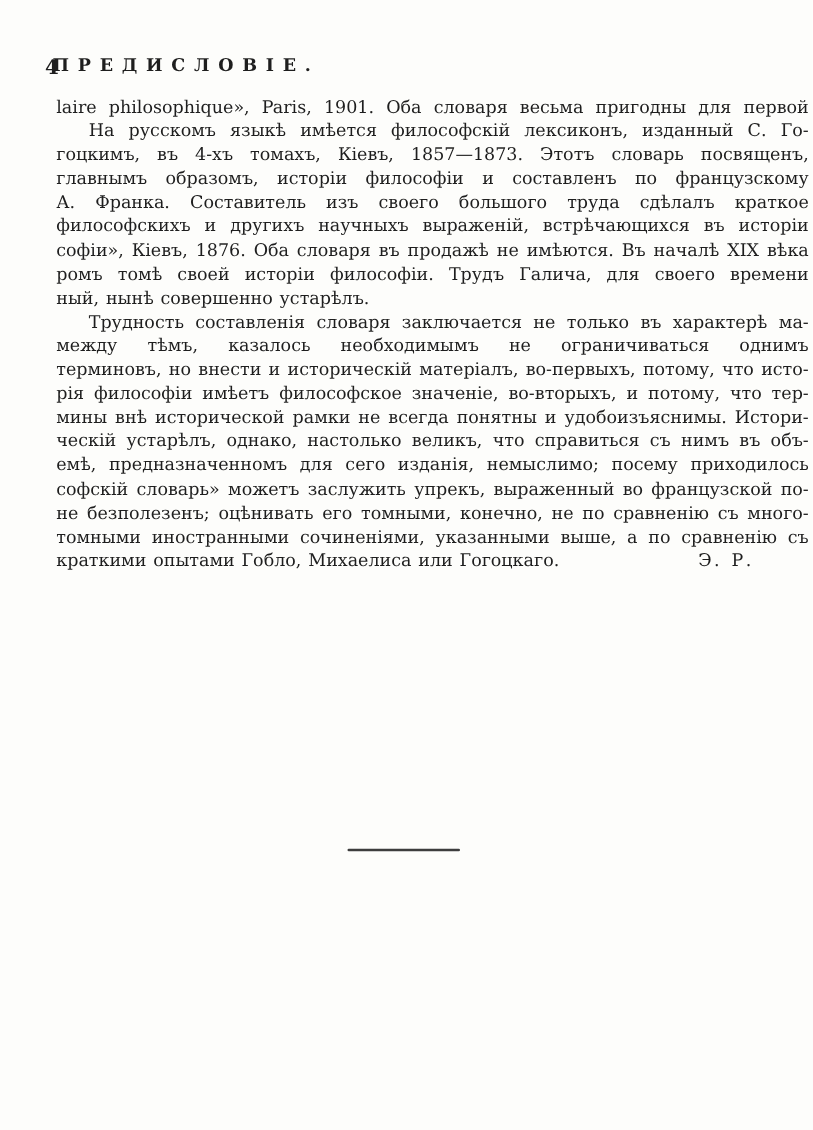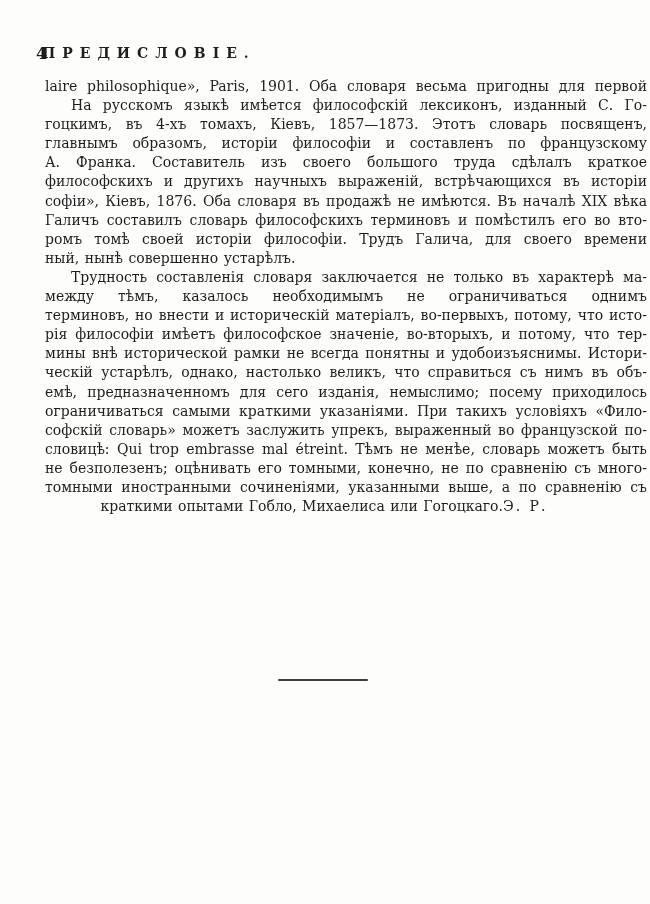--- a/index.html
+++ b/index.html
@@ -59,21 +59,21 @@
   }
   .line.indent {
     text-indent: 26px;
   }
   .line.end {
     text-align: center;
     text-align-last: left;
   }
   .line.sig {
     display: flex;
-    justify-content: center;
+    justify-content: space-between;
     text-align: left;
     text-align-last: left;
   }
   .line.sig .sig-initials {
     padding-right: 44px;
     letter-spacing: 2px;
   }
   .section-divider {
     position: absolute;
     top: 679px;
@@ -95,33 +95,30 @@
   </div>
 
   <div class="body-text">
     <div class="line">laire philosophique», Paris, 1901. Оба словаря весьма пригодны для первой</div>
     <div class="line indent">На русскомъ языкѣ имѣется философскій лексиконъ, изданный С. Го-</div>
     <div class="line">гоцкимъ, въ 4-хъ томахъ, Кіевъ, 1857—1873. Этотъ словарь посвященъ,</div>
     <div class="line">главнымъ образомъ, исторіи философіи и составленъ по французскому словарю</div>
     <div class="line">А. Франка. Составитель изъ своего большого труда сдѣлалъ краткое извлеченіе</div>
     <div class="line">философскихъ и другихъ научныхъ выраженій, встрѣчающихся въ исторіи фило-</div>
     <div class="line">софіи», Кіевъ, 1876. Оба словаря въ продажѣ не имѣются. Въ началѣ XIX вѣка</div>
-    <div class="line">Галичъ составилъ словарь философскихъ терминовъ и помѣстилъ его во вто-</div>
     <div class="line">ромъ томѣ своей исторіи философіи. Трудъ Галича, для своего времени почтен-</div>
     <div class="line end">ный, нынѣ совершенно устарѣлъ.</div>
     <div class="line indent">Трудность составленія словаря заключается не только въ характерѣ ма-</div>
     <div class="line">между тѣмъ, казалось необходимымъ не ограничиваться однимъ опредѣленіемъ</div>
     <div class="line">терминовъ, но внести и историческій матеріалъ, во-первыхъ, потому, что исто-</div>
     <div class="line">рія философіи имѣетъ философское значеніе, во-вторыхъ, и потому, что тер-</div>
     <div class="line">мины внѣ исторической рамки не всегда понятны и удобоизъяснимы. Истори-</div>
     <div class="line">ческій устарѣлъ, однако, настолько великъ, что справиться съ нимъ въ объ-</div>
     <div class="line">емѣ, предназначенномъ для сего изданія, немыслимо; посему приходилось</div>
-    <div class="line">ограничиваться самыми краткими указаніями. При такихъ условіяхъ «Фило-</div>
     <div class="line">софскій словарь» можетъ заслужить упрекъ, выраженный во французской по-</div>
-    <div class="line">словицѣ: Qui trop embrasse mal étreint. Тѣмъ не менѣе, словарь можетъ быть</div>
     <div class="line">не безполезенъ; оцѣнивать его томными, конечно, не по сравненію съ много-</div>
     <div class="line">томными иностранными сочиненіями, указанными выше, а по сравненію съ</div>
     <div class="line sig">
       <span>краткими опытами Гобло, Михаелиса или Гогоцкаго.</span>
       <span class="sig-initials">Э. Р.</span>
     </div>
   </div>
 
   <div class="section-divider"></div>
 

